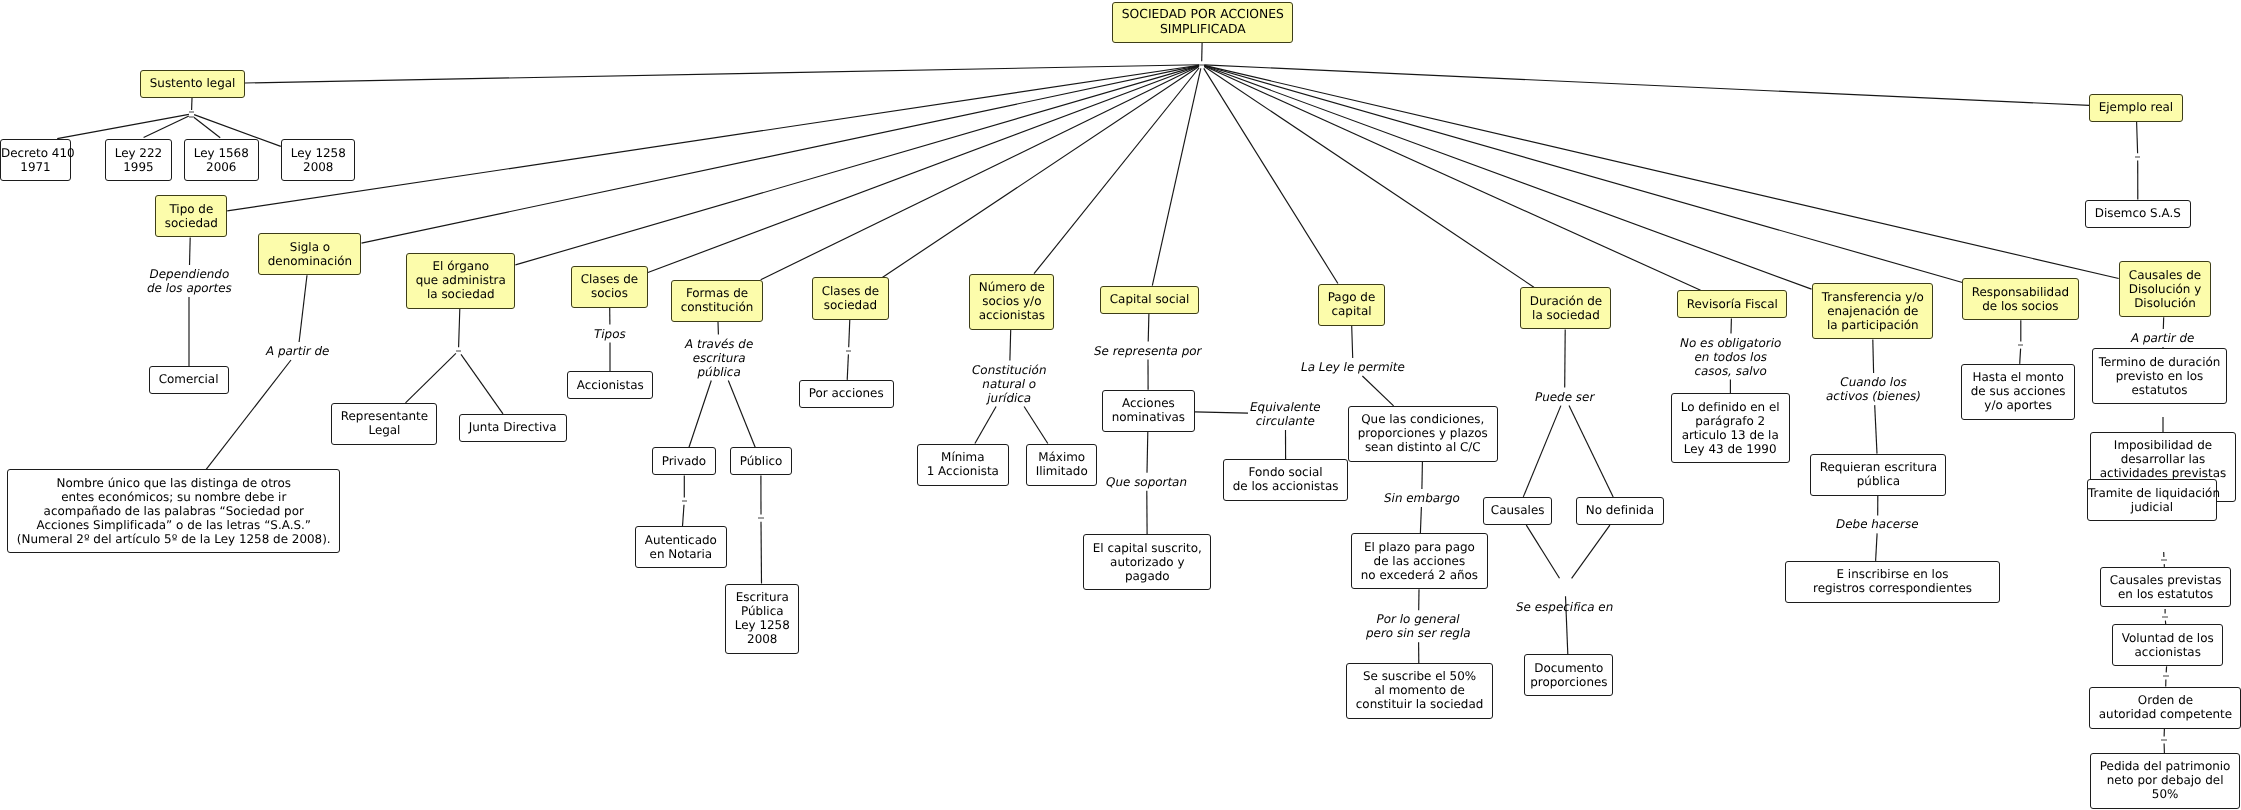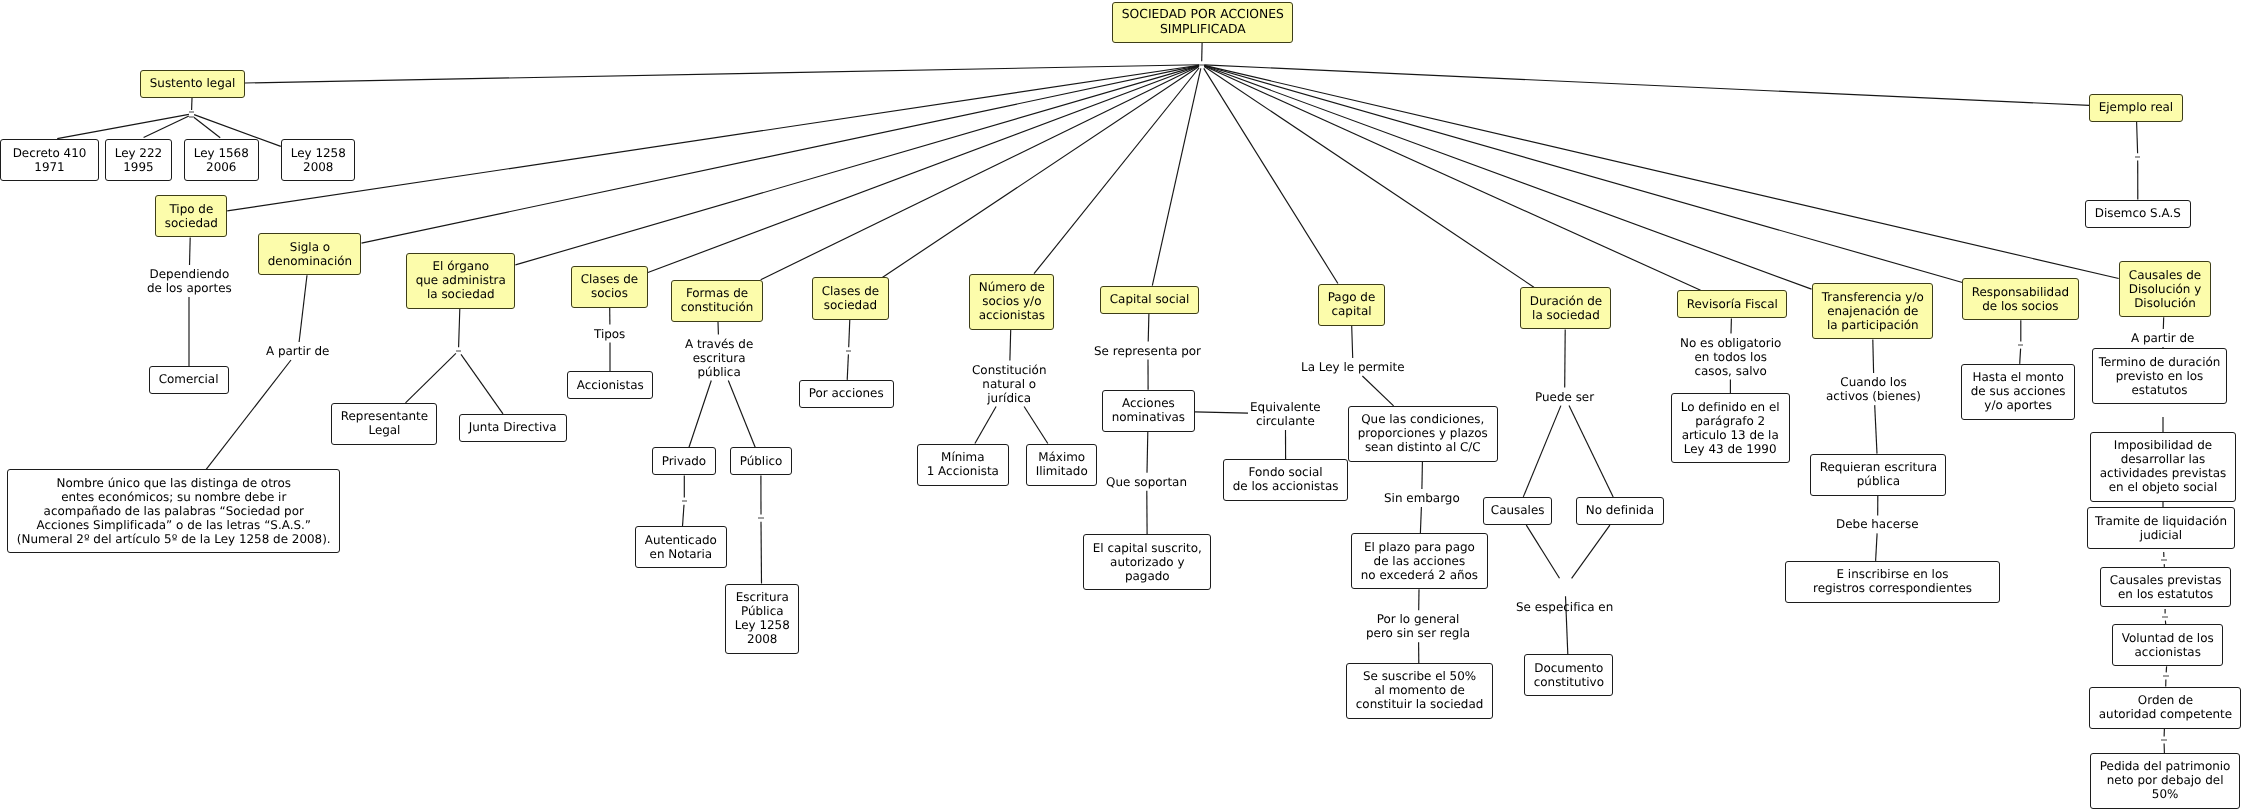--- a/index.html
+++ b/index.html
@@ -12,21 +12,21 @@
   svg#links line{stroke:#161616;stroke-width:1.15;shape-rendering:geometricPrecision;}
   .node{position:absolute;box-sizing:border-box;border:1.35px solid #333;border-radius:3px;
         font-size:11.95px;color:#000;}
   .node .tl{position:absolute;left:0;right:0;text-align:center;white-space:pre;line-height:14px;
             will-change:transform;transform:translateZ(0);}
   #n-root .tl{font-size:12.35px;line-height:14.7px;}
   .node.concept{background:#fcfcab;border-color:#3d3d18;}
   .node.detail{background:#ffffff;border-color:#1c1c1c;}
   .lbl{position:absolute;font-size:11.95px;color:#000;}
   .lbl .tl{position:absolute;left:0;right:0;text-align:center;white-space:pre;line-height:14px;
-           will-change:transform;transform:translateZ(0);}
+           will-change:transform;transform:translateZ(0);font-style:italic;}
   .junction{position:absolute;}
   .junction::before{content:"";position:absolute;left:0;top:50%;margin-top:-1px;width:100%;height:2px;background:#a0a0a0;}
   .junction.two::before{top:5.6px;margin-top:0;}
   .junction.two::after{content:"";position:absolute;left:0;top:0.6px;width:100%;height:2px;background:#a0a0a0;}
 </style>
 </head>
 <body>
 
 <div id="map">
 
@@ -122,21 +122,21 @@
       </div>
     <div class="node concept" id="n-sustento" style="left:139.9px;top:69.9px;width:105.1px;height:28.2px">
         <div class="tl" style="top:5.50px">Sustento legal</div>
       </div>
     <div class="node concept" id="n-ejemplo" style="left:2089.2px;top:93.5px;width:93.9px;height:28.2px">
         <div class="tl" style="top:5.50px">Ejemplo real</div>
       </div>
     <div class="node detail" id="n-disemco" style="left:2085.0px;top:199.6px;width:105.6px;height:28.2px">
         <div class="tl" style="top:5.50px">Disemco S.A.S</div>
       </div>
-    <div class="node detail" id="n-dec410" style="left:-0.3px;top:139.0px;width:99px;height:42.2px">
+    <div class="node detail" id="n-dec410" style="left:-0.3px;top:139.0px;width:71px;height:42.2px">
         <div class="tl" style="top:5.50px">Decreto 410</div>
         <div class="tl" style="top:19.50px">1971</div>
       </div>
     <div class="node detail" id="n-ley222" style="left:105.1px;top:139.0px;width:66.9px;height:42.2px">
         <div class="tl" style="top:5.50px">Ley 222</div>
         <div class="tl" style="top:19.50px">1995</div>
       </div>
     <div class="node detail" id="n-ley1014" style="left:184.1px;top:139.0px;width:74.5px;height:42.2px">
         <div class="tl" style="top:5.50px">Ley 1568</div>
         <div class="tl" style="top:19.50px">2006</div>
@@ -279,21 +279,21 @@
         <div class="tl" style="top:33.50px">constituir la sociedad</div>
       </div>
     <div class="node detail" id="n-definida" style="left:1482.8px;top:496.9px;width:69.3px;height:28.2px">
         <div class="tl" style="top:5.50px">Causales</div>
       </div>
     <div class="node detail" id="n-nodefinida" style="left:1576.2px;top:496.9px;width:87.7px;height:28.2px">
         <div class="tl" style="top:5.50px">No definida</div>
       </div>
     <div class="node detail" id="n-documento" style="left:1523.8px;top:654.1px;width:89.7px;height:42.2px">
         <div class="tl" style="top:5.50px">Documento</div>
-        <div class="tl" style="top:19.50px">constitutivo</div>
+        <div class="tl" style="top:19.50px">proporciones</div>
       </div>
     <div class="node detail" id="n-lodefinido" style="left:1671.2px;top:393.2px;width:118.4px;height:70.2px">
         <div class="tl" style="top:5.50px">Lo definido en el</div>
         <div class="tl" style="top:19.50px">parágrafo 2</div>
         <div class="tl" style="top:33.50px">articulo 13 de la</div>
         <div class="tl" style="top:47.50px">Ley 43 de 1990</div>
       </div>
     <div class="node detail" id="n-requieran" style="left:1809.6px;top:453.6px;width:136.8px;height:42.2px">
         <div class="tl" style="top:5.50px">Requieran escritura</div>
         <div class="tl" style="top:19.50px">pública</div>
@@ -311,21 +311,21 @@
         <div class="tl" style="top:5.50px">Termino de duración</div>
         <div class="tl" style="top:19.50px">previsto en los</div>
         <div class="tl" style="top:33.50px">estatutos</div>
       </div>
     <div class="node detail" id="n-imposibilidad" style="left:2090.0px;top:431.9px;width:146.0px;height:70.2px">
         <div class="tl" style="top:5.50px">Imposibilidad de</div>
         <div class="tl" style="top:19.50px">desarrollar las</div>
         <div class="tl" style="top:33.50px">actividades previstas</div>
         <div class="tl" style="top:47.50px">en el objeto social</div>
       </div>
-    <div class="node detail" id="n-tramite" style="left:2087.2px;top:507px;width:148px;height:42.2px">
+    <div class="node detail" id="n-tramite" style="left:2087.2px;top:479px;width:130px;height:42.2px">
         <div class="tl" style="top:5.50px">Tramite de liquidación</div>
         <div class="tl" style="top:19.50px">judicial</div>
       </div>
     <div class="node detail" id="n-causales_prev" style="left:2099.9px;top:566.9px;width:131.3px;height:40px">
         <div class="tl" style="top:5.50px">Causales previstas</div>
         <div class="tl" style="top:19.50px">en los estatutos</div>
       </div>
     <div class="node detail" id="n-voluntad" style="left:2112.1px;top:624.2px;width:111.4px;height:42.2px">
         <div class="tl" style="top:5.50px">Voluntad de los</div>
         <div class="tl" style="top:19.50px">accionistas</div>

